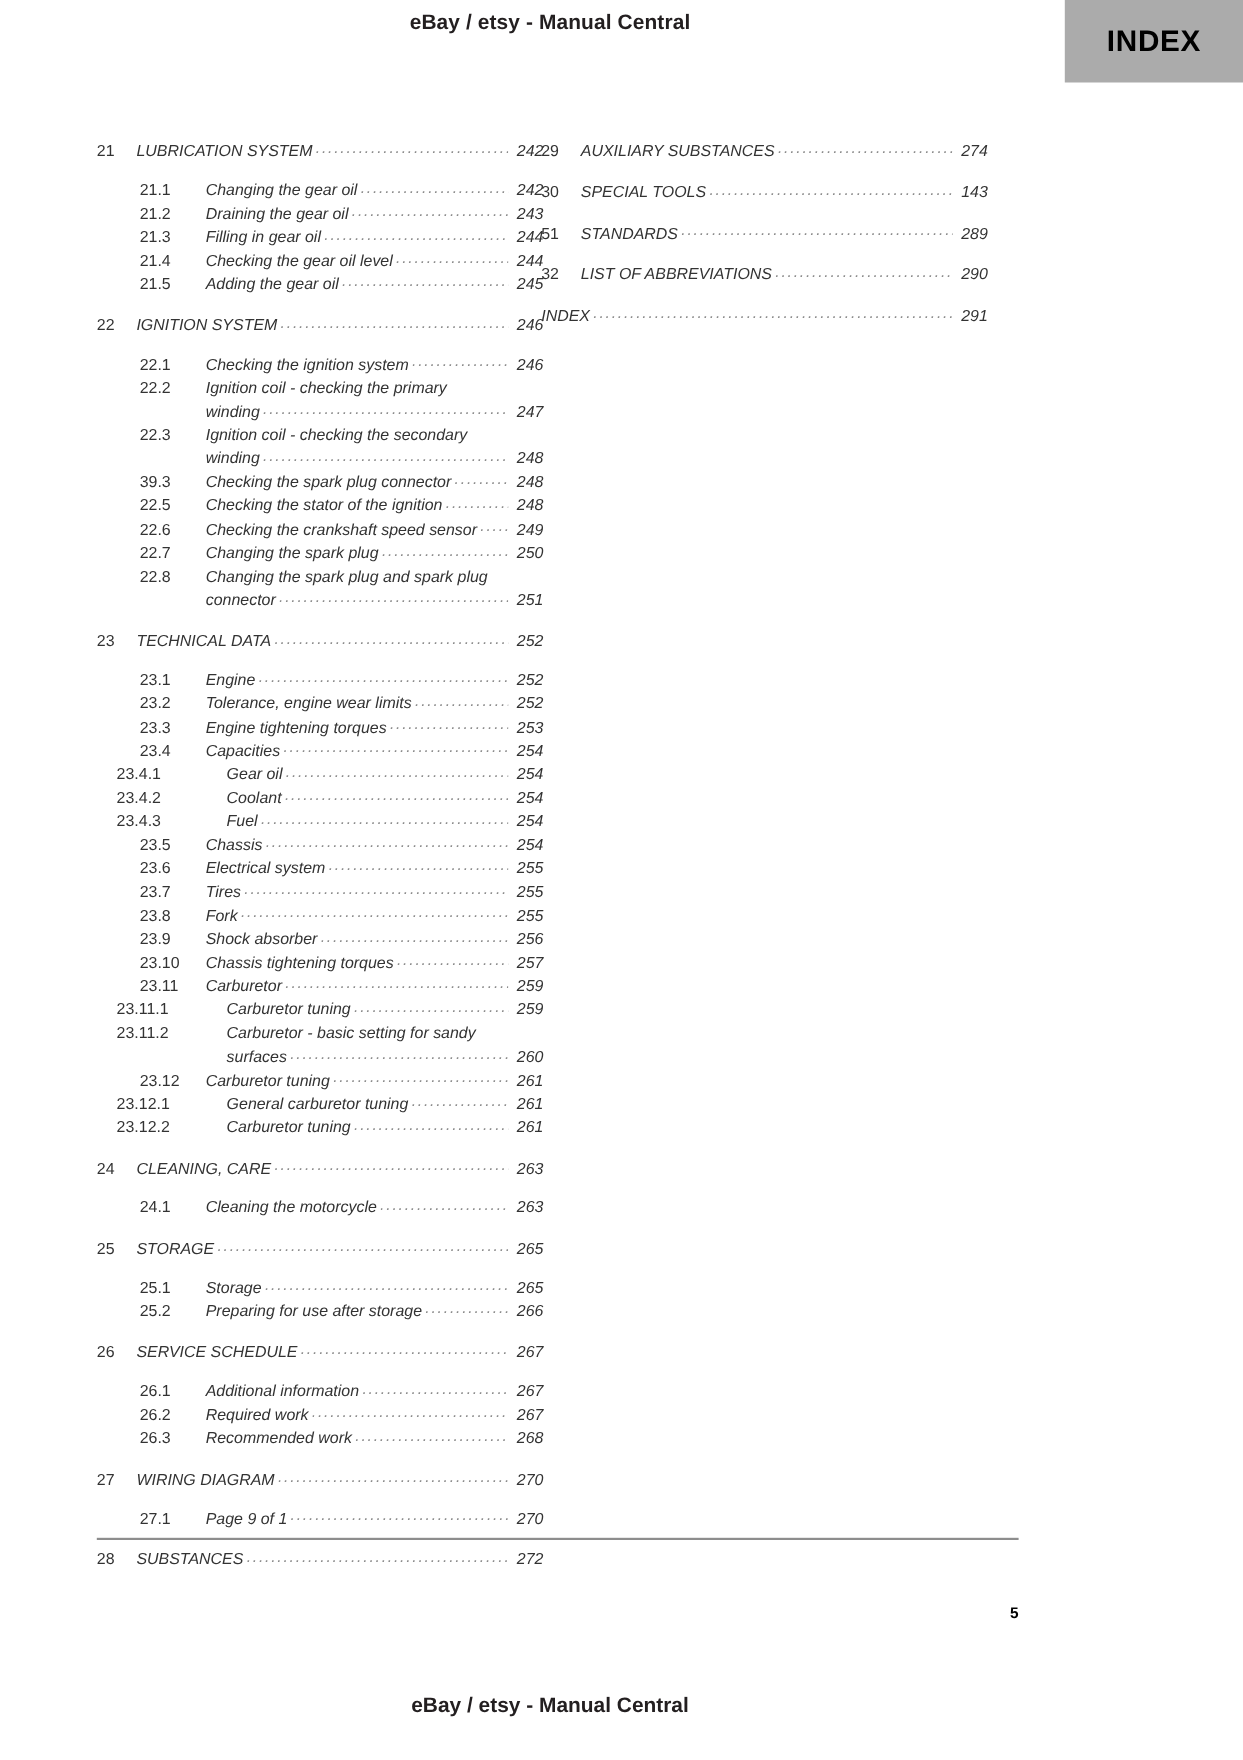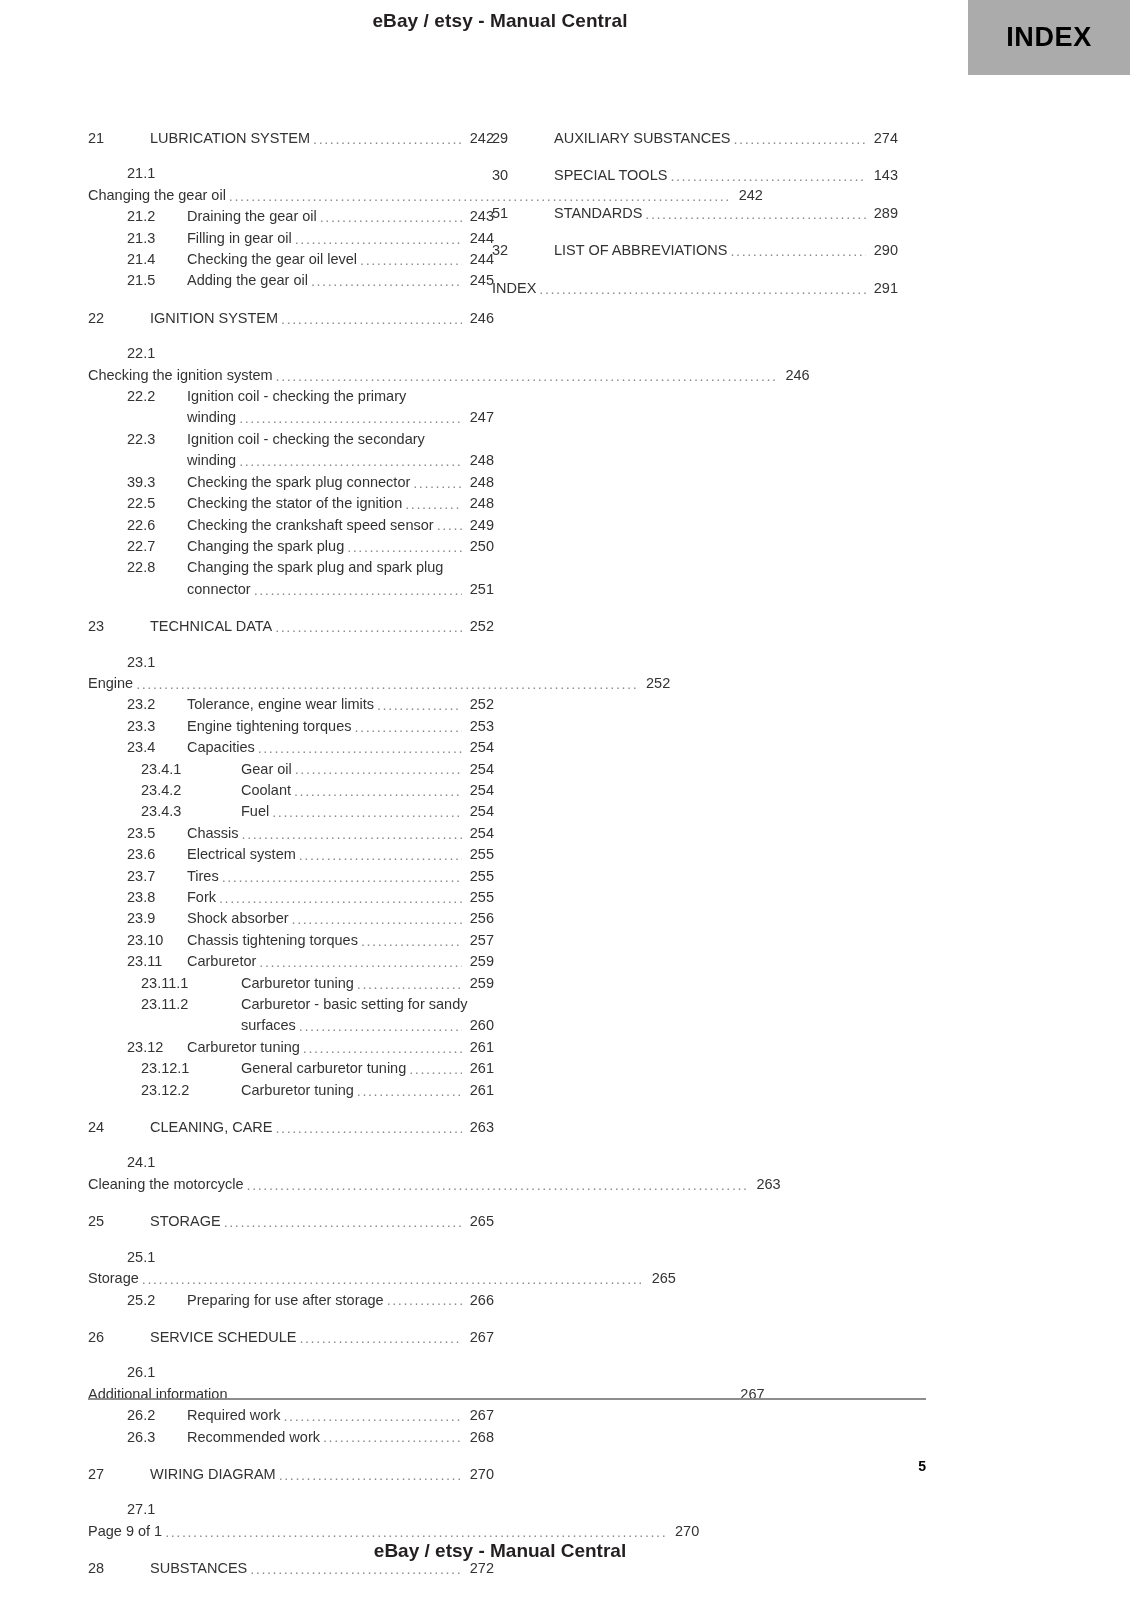--- a/index.html
+++ b/index.html
@@ -67,45 +67,46 @@
   #toc-column-right { left: 492px; width: 406px; }
 
   .toc-entry {
     display: flex;
     align-items: flex-start;
     font-size: 14.5px;
     line-height: 21.4px;
     color: #333333;
   }
   
-  .toc-entry.lvl1          { margin-top: 16px; gap: 26px; }
+  .toc-entry.lvl1          { margin-top: 16px; }
   .toc-entry.lvl1.first    { margin-top: 0; }
-  .toc-entry.lvl2.group-top{ margin-top: 14px; flex-direction: column; }
+  .toc-entry.lvl2.group-top{ margin-top: 14px; }
   .toc-entry.plain         { margin-top: 16px; }
 
   .num {
     flex: 0 0 auto;
     white-space: nowrap;
   }
   .toc-entry.lvl1 > .num { width: 36px; }
   .toc-entry.lvl2 > .num { width: 60px; margin-left: 39px; }
-  .toc-entry.lvl3 > .num { width: 80px; margin-left: 53px; }
+  .toc-entry.lvl3 > .num { width: 80px; margin-left: 18px; }
   .toc-entry.plain > .num { width: 0; }
 
   .title-wrap {
     flex: 1 1 auto;
     min-width: 0;
     display: block;
   }
   .toc-entry.lvl3 .title-wrap { padding-left: 20px; }
 
   .title-line {
     display: flex;
-    align-items: flex-end;
+    align-items: center;
     width: 100%;
+    font-style: italic;
   }
   .title-text {
     flex: 0 1 auto;
     white-space: nowrap;
   }
   .leader {
     flex: 1 1 auto;
     min-width: 6px;
     margin: 0 2px 0 3px;
     position: relative;

